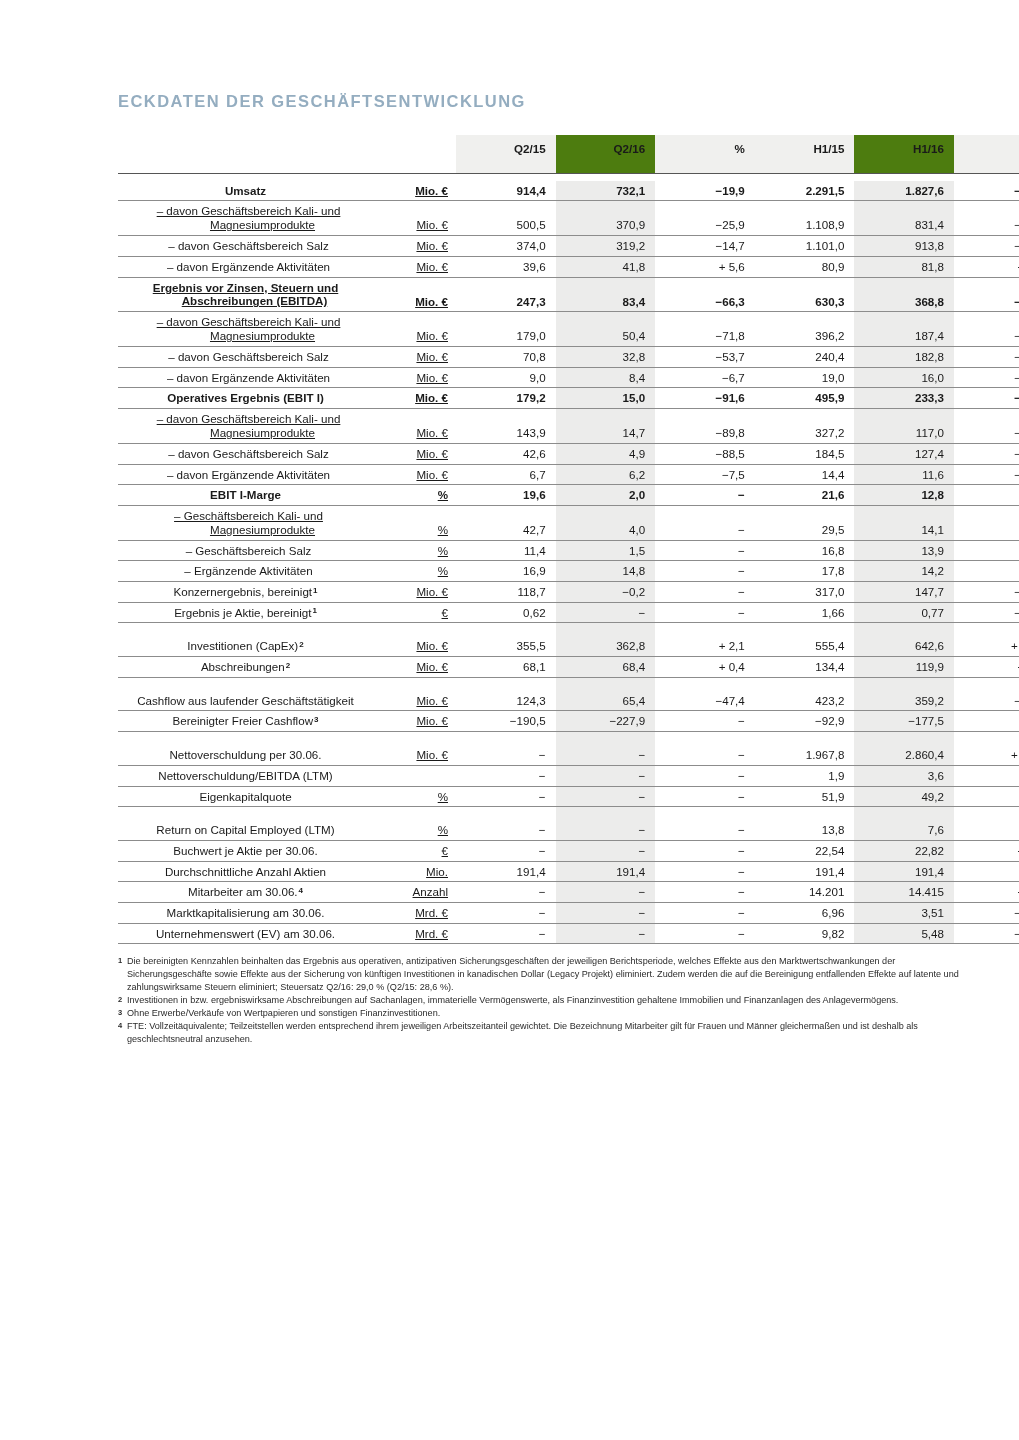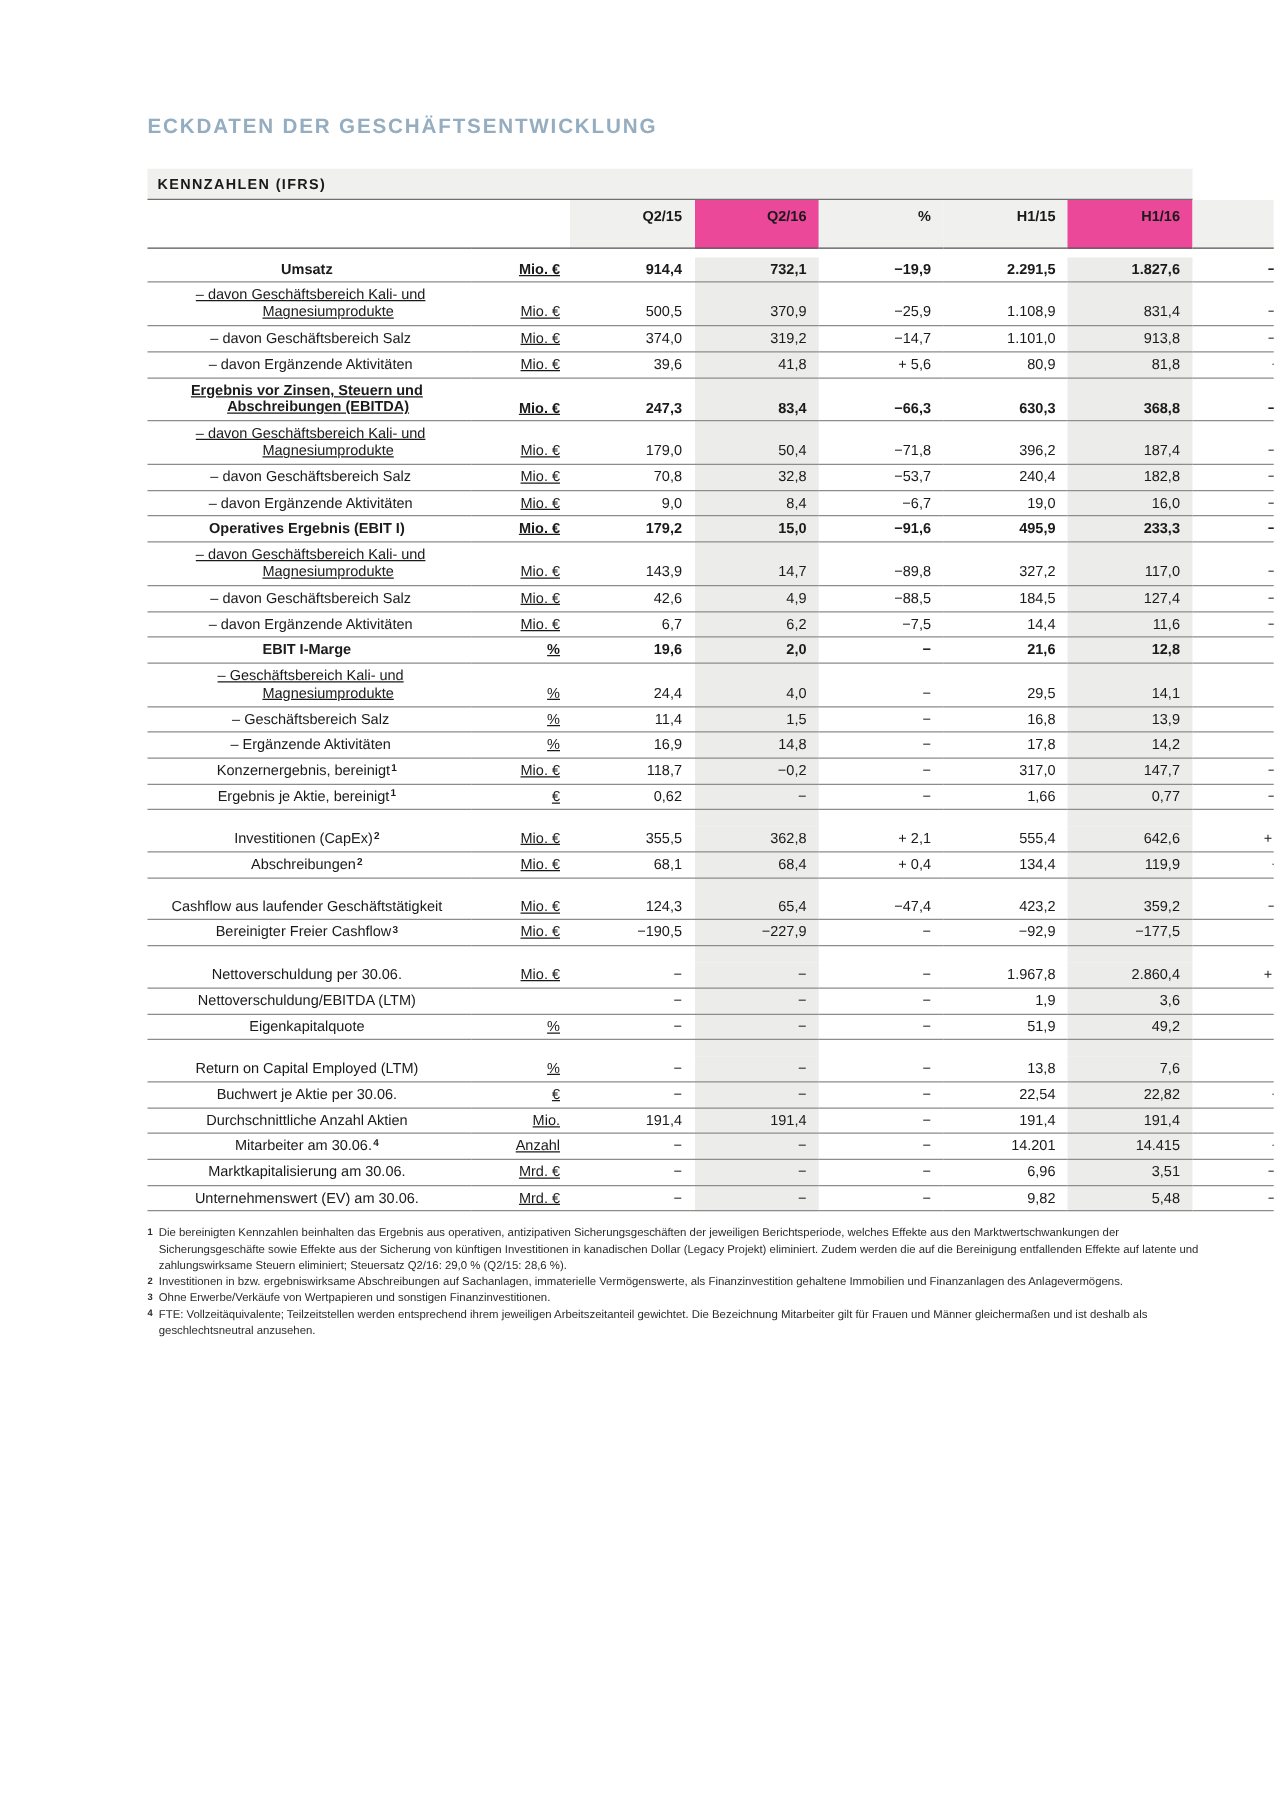--- a/index.html
+++ b/index.html
@@ -83,21 +83,21 @@
   td.shade { background: #ececeb; }
 
   
   tr.head td > div {
     font-weight: bold;
     font-size: 11.6px;
     padding-top: 7px;
     padding-bottom: 17px;
   }
   tr.head td.hdrcell > div { background: #f0f0ee; }
-  tr.head td.hdrcell.shade > div { background: #ec4899; }
+  tr.head td.hdrcell.shade > div { background: #4d7c0f; }
 
   
   tr.b td > div { font-weight: bold; }
 
   
   .sub { padding-left: 18px; text-indent: -10px; }
   .sub2 { padding-left: 18px; }
 
   
   .two-line { line-height: 1.2; text-decoration: underline; }
@@ -140,23 +140,20 @@
     color: #2b2b2b;
   }
 </style>
 </head>
 <body>
 
 <div class="page">
 
   <h1 class="doc-title">ECKDATEN DER GESCHÄFTSENTWICKLUNG</h1>
 
-  <div class="section-bar">
-    <span class="label">KENNZAHLEN (IFRS)</span>
-  </div>
 
   <table class="kpi">
     <colgroup>
       <col class="c-label">
         <col class="c-unit">
       <col class="c-num">
         <col class="c-num">
         <col class="c-num">
       <col class="c-num">
         <col class="c-num">
@@ -554,21 +551,21 @@
           </td>
         </tr>
         <tr class="rule">
           <td>
             <div class="lbl sub"><span class="two-line">– Geschäftsbereich Kali- und<br><span class="sub2">Magnesiumprodukte</span></span></div>
           </td>
           <td>
             <div class="unit">%</div>
           </td>
           <td>
-            <div class="num">24,4</div>
+            <div class="num">42,7</div>
           </td>
           <td class="shade">
             <div class="num">4,0</div>
           </td>
           <td>
             <div class="num">−</div>
           </td>
           <td>
             <div class="num">29,5</div>
           </td>

